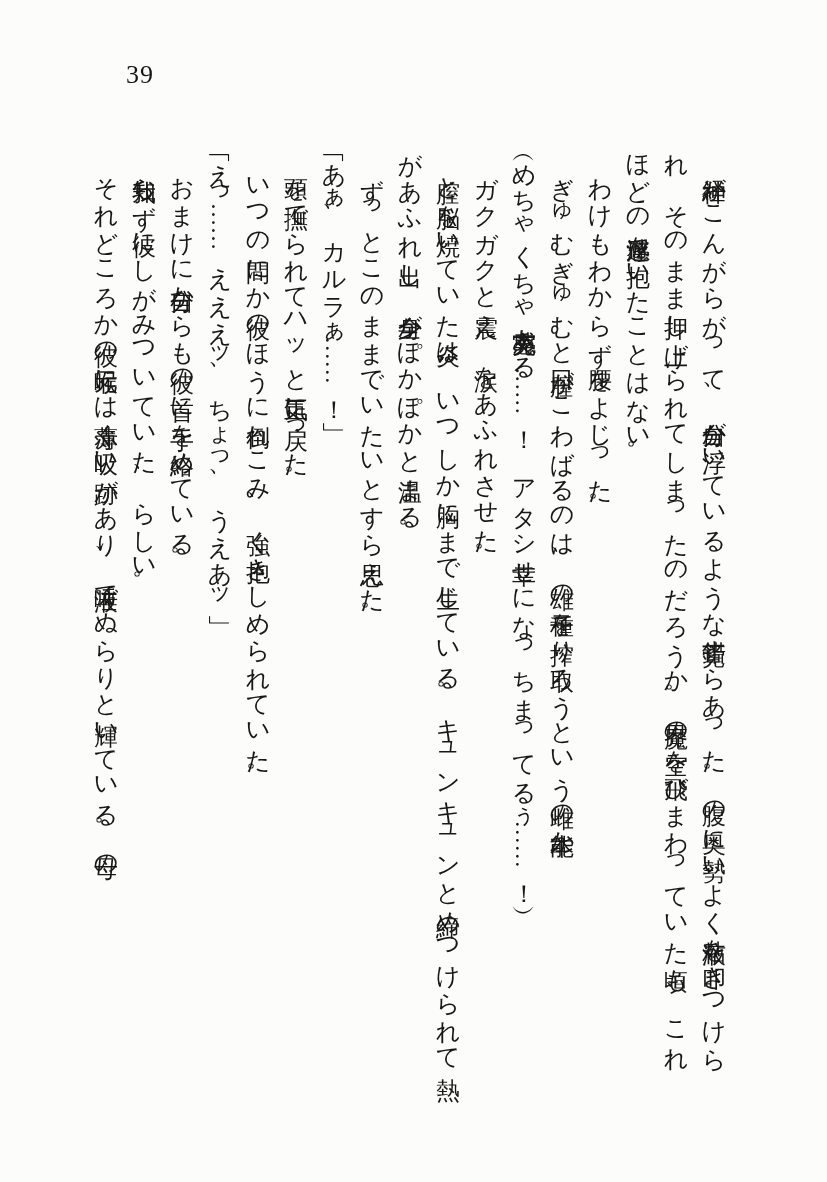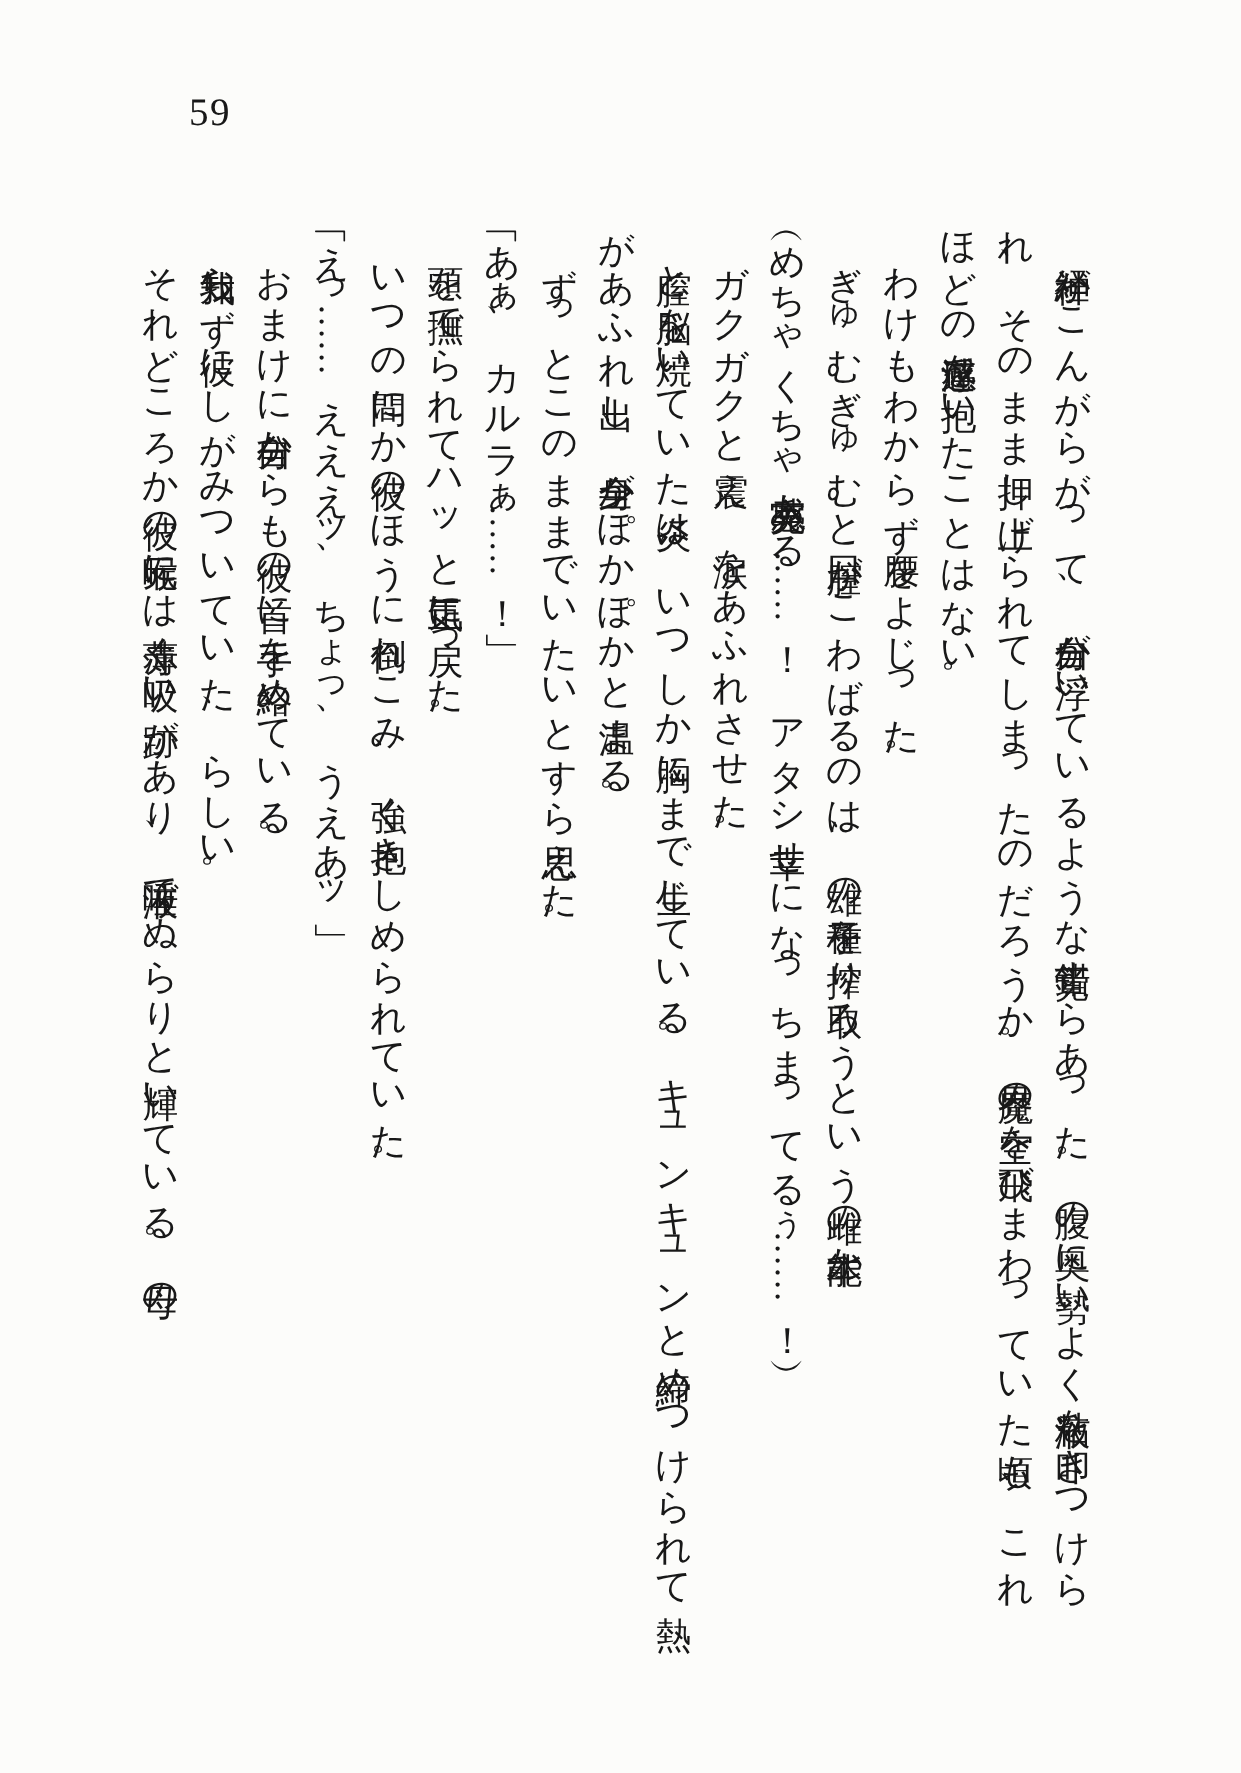--- a/index.html
+++ b/index.html
@@ -41,21 +41,21 @@
   p.narration {
     text-indent: 24px;
   }
   p.bracket {
     text-indent: 10px;
   }
 </style>
 </head>
 <body>
 
-<div class="page-number">59</div>
+<div class="page-number">39</div>
 
 <div class="text-block">
   <p class="narration">神経がこんがらがって、自分が浮いているような錯覚すらあった。腹の奥に勢いよく粘液を叩きつけられ、そのまま押し上げられてしまったのだろうか。魔界の空を飛びまわっていた頃も、これほどの浮遊感を抱いたことはない。</p>
   <p class="narration">わけもわからず腰をよじった。</p>
   <p class="narration">ぎゅむぎゅむと膣口がこわばるのは、雄の子種を搾り取ろうという雌の本能か。</p>
   <p class="bracket">（めちゃくちゃ充実感ある……！　アタシ幸せになっちまってるぅ……！）</p>
   <p class="narration">ガクガクと震え、涙をあふれさせた。</p>
   <p class="narration">膣と脳を焼いていた炎は、いつしか胸にまで生じている。キュンキュンと締めつけられて熱があふれ出し、全身がぽかぽかと温まる。</p>
   <p class="narration">ずっとこのままでいたいとすら思えた。</p>
   <p class="bracket">「あぁ、カルラぁ……！」</p>

